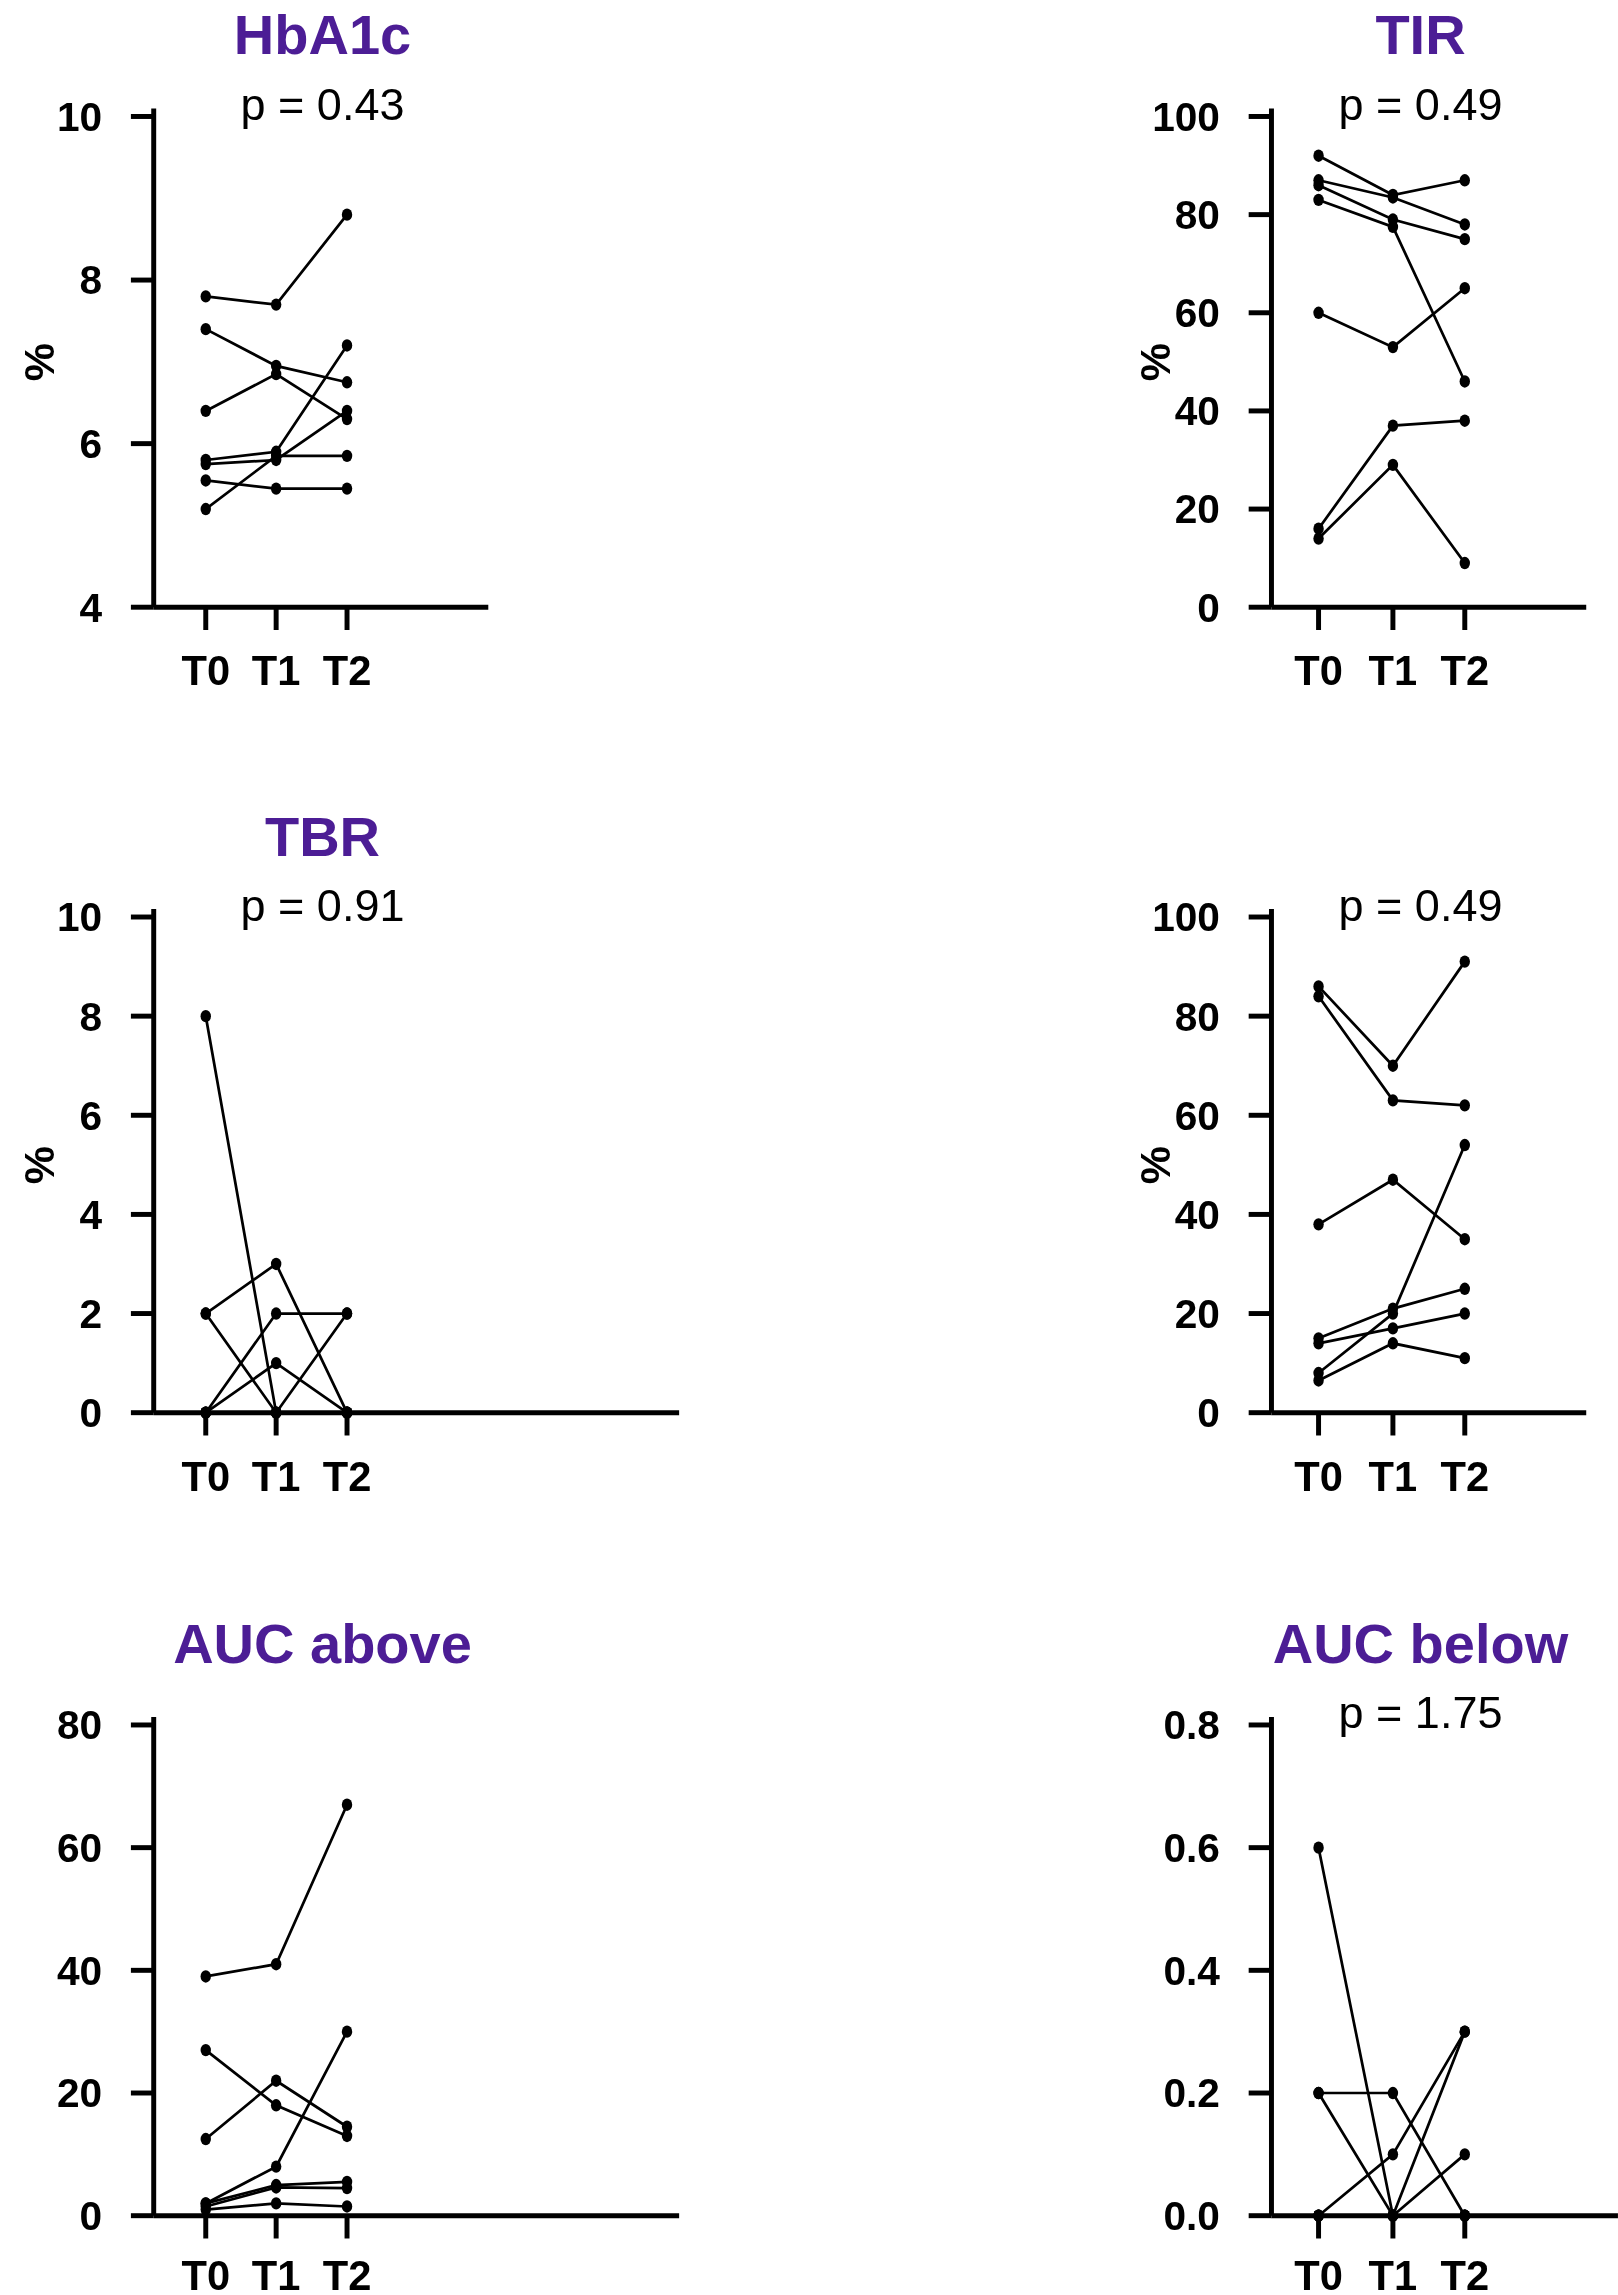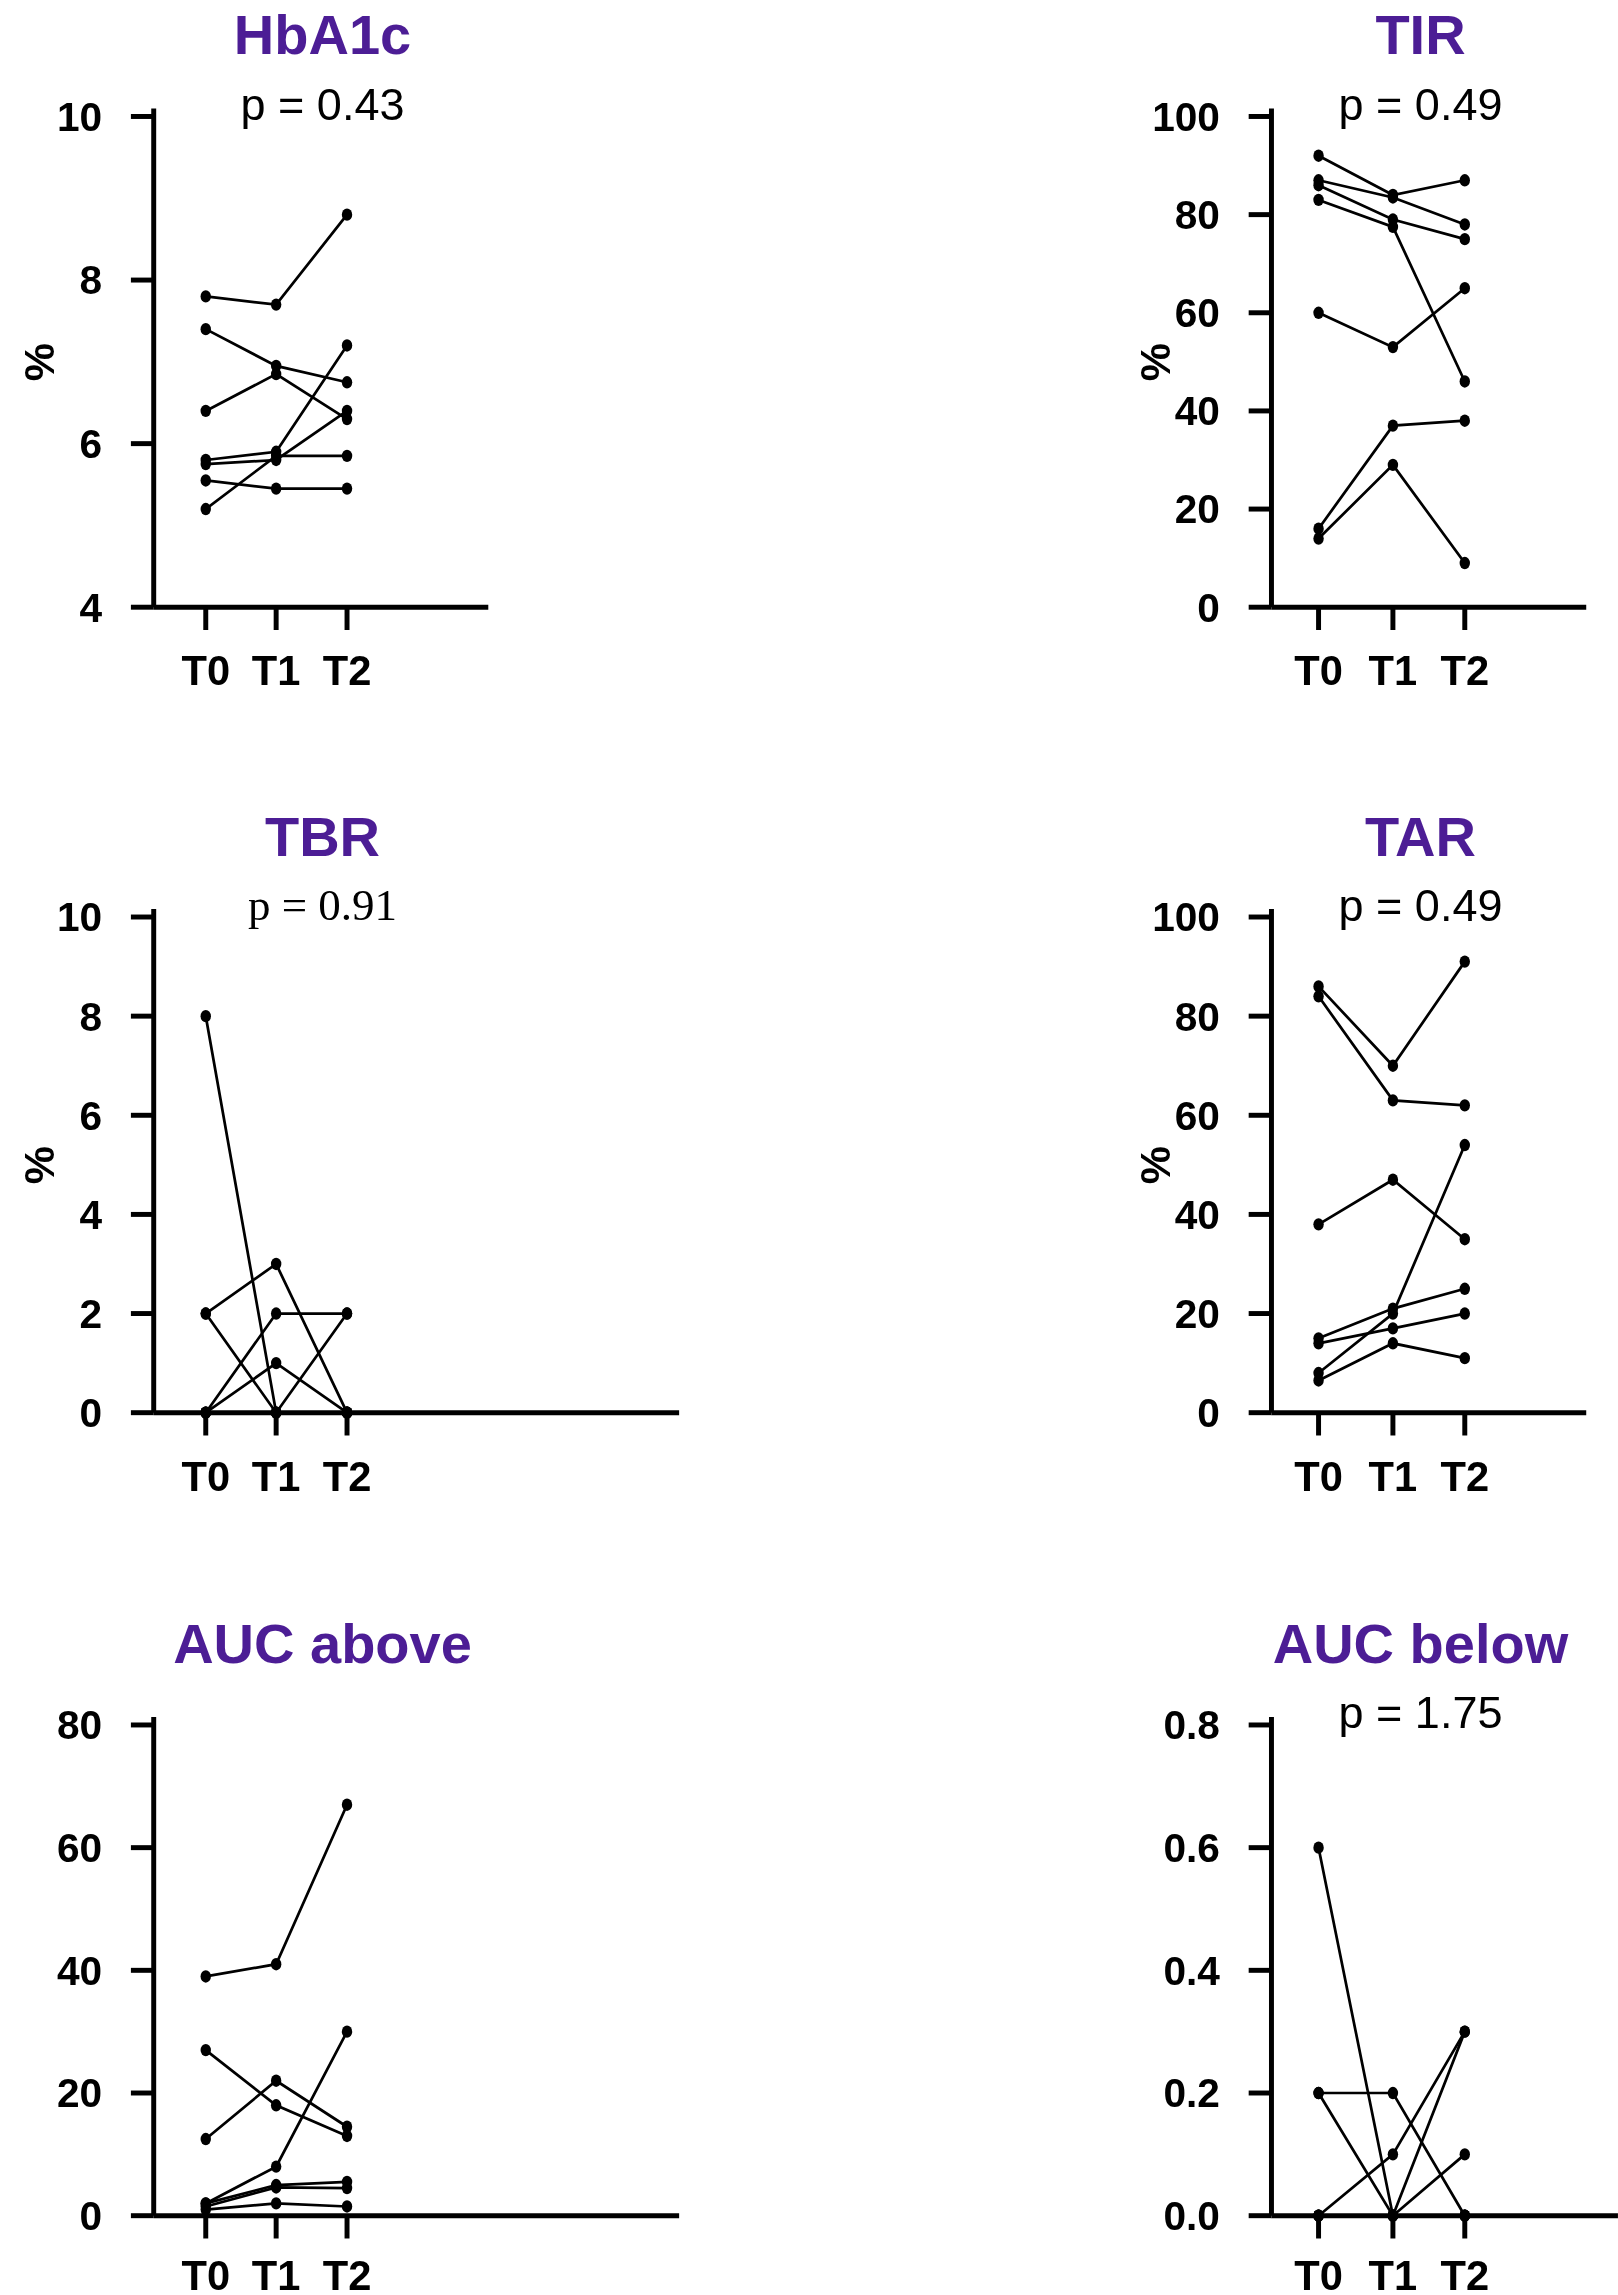--- a/index.html
+++ b/index.html
@@ -339,24 +339,23 @@
 
   <div class="panel-title" style="left:124px; top:7px;">HbA1c</div>
   <div class="p-label" style="left:124px; top:82px;">p = 0.43</div>
   <div class="y-axis-label" style="left:39px; top:362px;">%</div>
 
   <div class="panel-title" style="left:1222px; top:7px;">TIR</div>
   <div class="p-label" style="left:1222px; top:82px;">p = 0.49</div>
   <div class="y-axis-label" style="left:1155px; top:362px;">%</div>
 
   <div class="panel-title" style="left:124px; top:809px;">TBR</div>
-  <div class="p-label" style="left:124px; top:883px;font-family:Liberation Serif, serif;">p = 0.91</div>
+  <div class="p-label" style="left:124px; top:883px;">p = 0.91</div>
   <div class="y-axis-label" style="left:39px; top:1165px;">%</div>
 
-  <div class="panel-title" style="left:1222px; top:809px;">TAR</div>
   <div class="p-label" style="left:1222px; top:883px;">p = 0.49</div>
   <div class="y-axis-label" style="left:1155px; top:1165px;">%</div>
 
   <div class="panel-title" style="left:124px; top:1616px;">AUC above</div>
 
   <div class="panel-title" style="left:1222px; top:1616px;">AUC below</div>
   <div class="p-label" style="left:1222px; top:1690px;">p = 1.75</div>
 
 </div>
 

